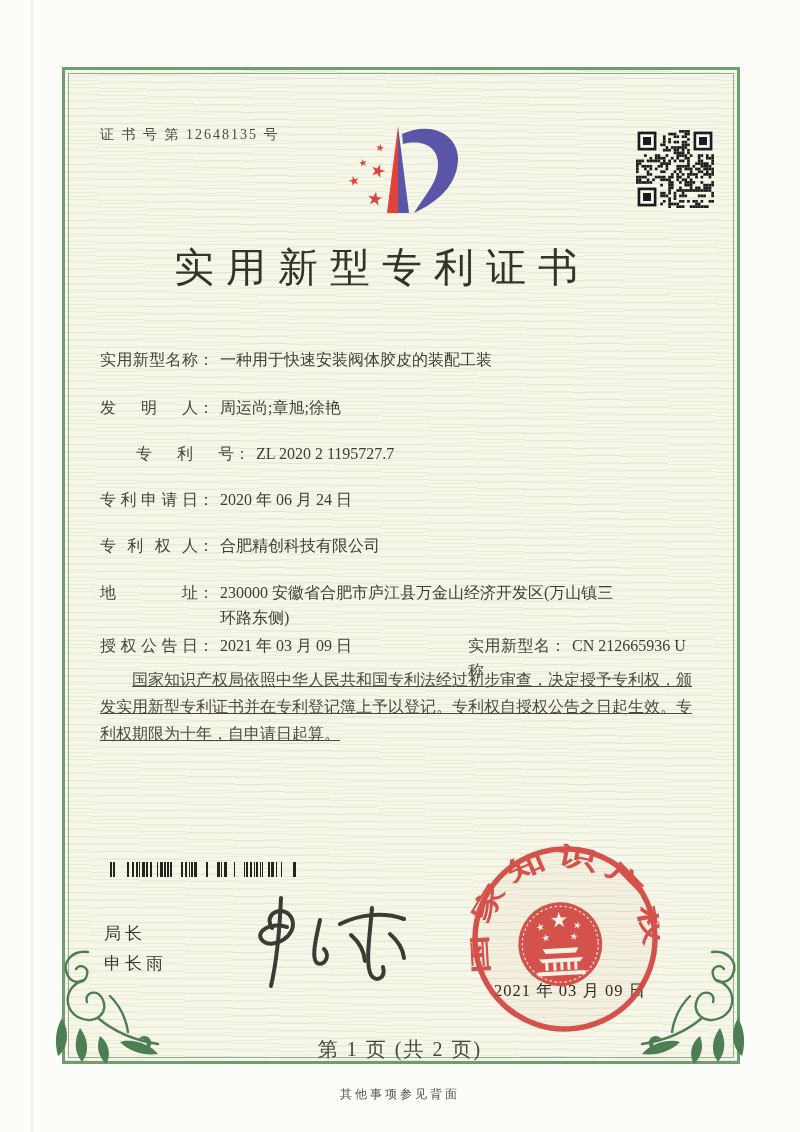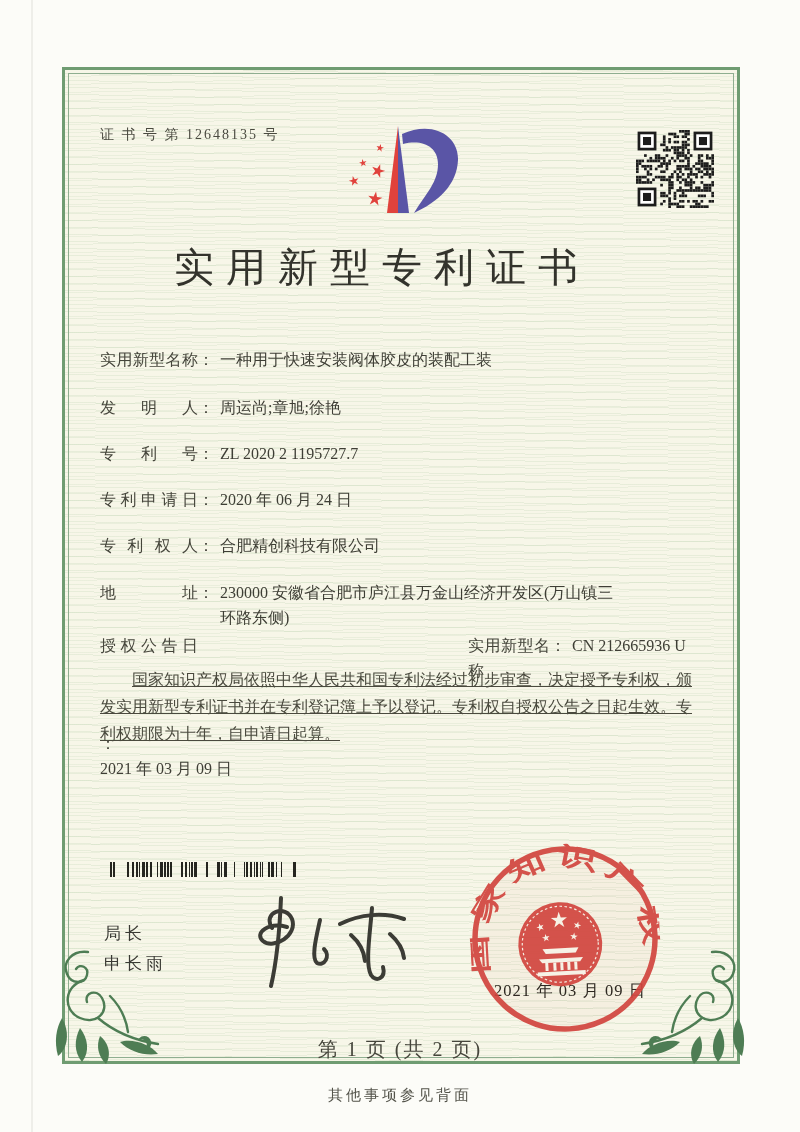--- a/index.html
+++ b/index.html
@@ -25,21 +25,21 @@
   .pair2{position:absolute;left:368px;top:0;display:flex;width:244px;}
   .paras{left:100px;top:666px;width:606px;font-size:16px;line-height:27px;color:#4a4a3e;}
   .paras p{margin:0;text-indent:2em;text-decoration:underline;}
   .sig-title{left:104px;top:922px;font-size:17px;letter-spacing:4px;color:#3a3a34;
              font-family:"Liberation Sans","DejaVu Sans",sans-serif;font-weight:500;}
   .sig-name{left:104px;top:952px;font-size:17px;letter-spacing:4px;color:#3a3a34;
             font-family:"Liberation Sans","DejaVu Sans",sans-serif;font-weight:500;}
   .seal-date{left:494px;top:980px;font-size:16.5px;letter-spacing:1px;color:#26261f;z-index:2;}
   .seal{left:470px;top:844px;z-index:3;opacity:.92;transform:rotate(-3deg);}
   .page-info{left:0;top:1036px;width:800px;text-align:center;font-size:20px;letter-spacing:2px;color:#45453b;}
-  .back-note{left:0;top:1086px;width:800px;text-align:center;font-size:15px;letter-spacing:3px;color:#53534a;}
+  .back-note{left:0;top:1086px;width:800px;text-align:center;font-size:12px;letter-spacing:3px;color:#53534a;}
   .flourish{pointer-events:none;}
 </style>
 </head>
 <body>
 
 <div class="page">
   <div class="scan-edge"></div>
 
   <div class="frame">
     <div class="frame-inner"></div>
@@ -368,41 +368,41 @@
   <div class="abs row" style="top:347px;">
     <div class="lbl">实用新型名称</div>
     <div class="colon">：</div>
     <div class="val">一种用于快速安装阀体胶皮的装配工装</div>
   </div>
   <div class="abs row" style="top:395px;">
     <div class="lbl">发明人</div>
     <div class="colon">：</div>
     <div class="val">周运尚;章旭;徐艳</div>
   </div>
-  <div class="abs row" style="top:441px;">
+  <div class="abs row" style="top:441px;margin-left:36px;">
     <div class="lbl">专利号</div>
     <div class="colon">：</div>
     <div class="val">ZL 2020 2 1195727.7</div>
   </div>
   <div class="abs row" style="top:487px;">
     <div class="lbl">专利申请日</div>
     <div class="colon">：</div>
     <div class="val">2020 年 06 月 24 日</div>
   </div>
   <div class="abs row" style="top:533px;">
     <div class="lbl">专利权人</div>
     <div class="colon">：</div>
     <div class="val">合肥精创科技有限公司</div>
   </div>
   <div class="abs row addr" style="top:580px;">
     <div class="lbl">地址</div>
     <div class="colon">：</div>
     <div class="val">230000 安徽省合肥市庐江县万金山经济开发区(万山镇三环路东侧)</div>
   </div>
-  <div class="abs row" style="top:633px;position:absolute;flex-direction:column;">
+  <div class="abs row" style="top:633px;position:absolute;">
     <div class="lbl">授权公告日</div>
     <div class="colon">：</div>
     <div class="val">2021 年 03 月 09 日</div>
     <div class="pair2">
       <div class="lbl" style="flex-basis:82px;width:82px;">实用新型名称</div>
       <div class="colon">：</div>
       <div class="val">CN 212665936 U</div>
     </div>
   </div>
 

